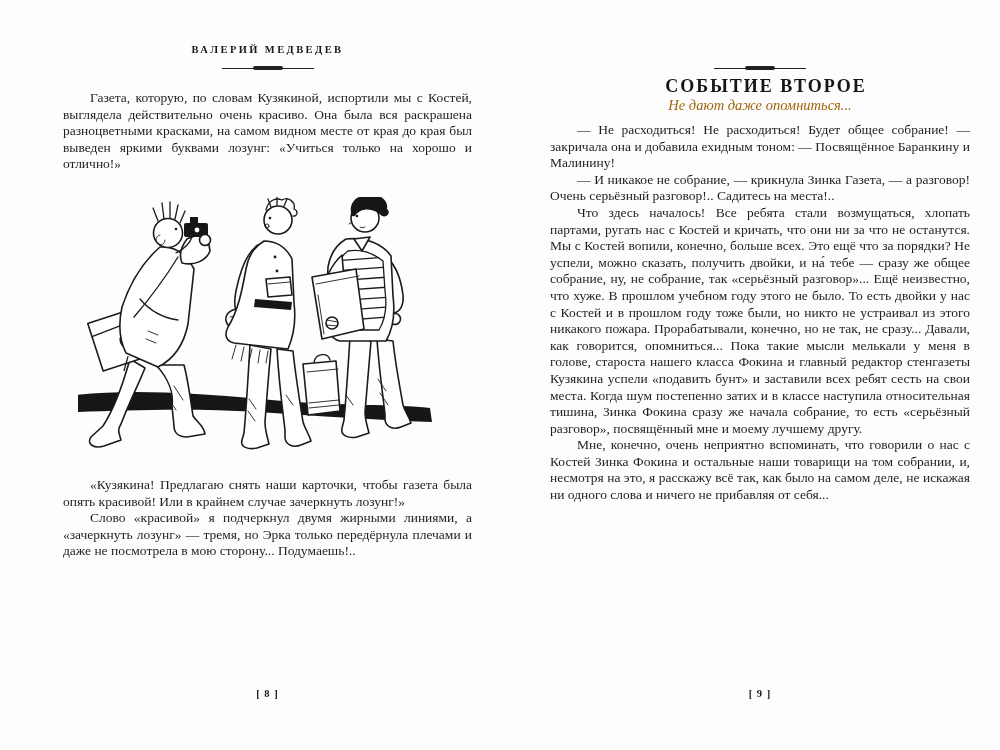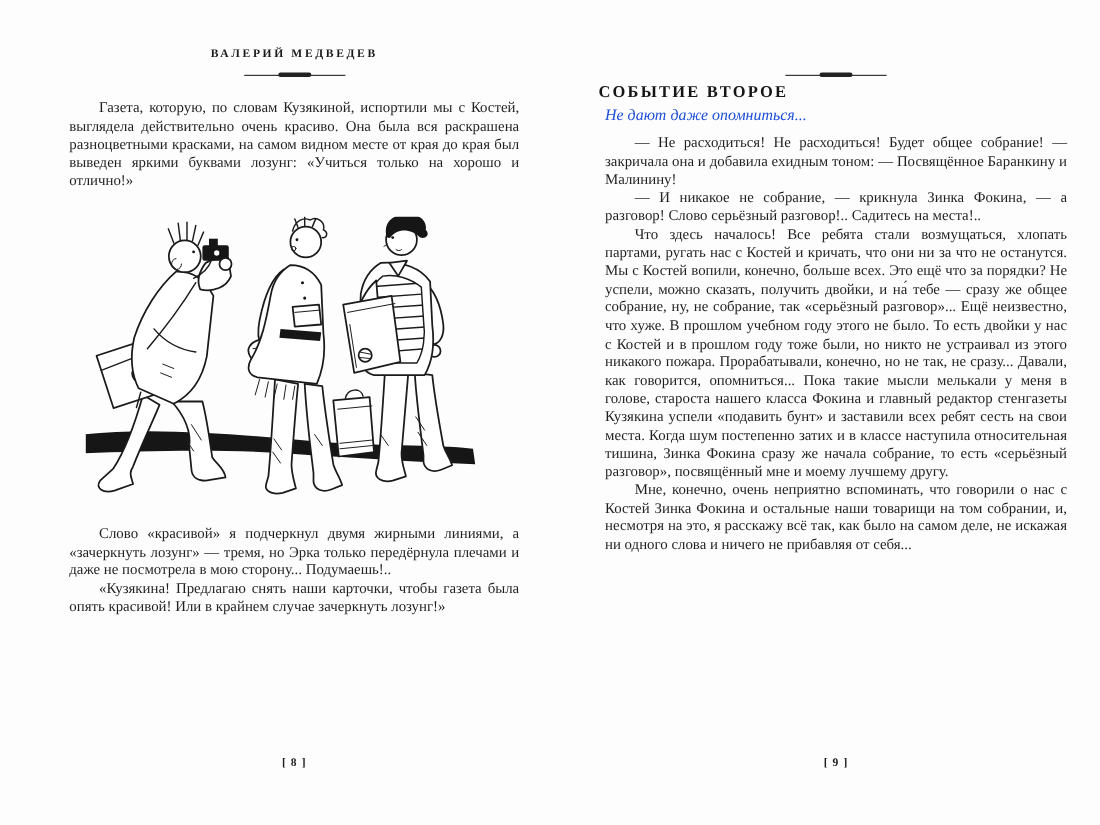--- a/index.html
+++ b/index.html
@@ -43,28 +43,28 @@
     font-size:13.5px;line-height:16.6px;
     text-align:justify;text-indent:27px;
     color:#1f1f1f;
   }
   .first-par{position:absolute;top:90px;}
   .page.left .first-par{left:63px;width:409px;}
 
   .lower-block{position:absolute;top:477px;left:63px;width:409px;}
 
   .chapter-title{
-    position:absolute;top:76px;left:44px;width:420px;
-    font-size:15px;font-weight:bold;letter-spacing:2px;
-    color:#151515;
+    position:absolute;top:76px;left:56px;width:420px;
+    font-size:18px;font-weight:bold;letter-spacing:2px;
+    text-align:center;color:#151515;
   }
   .chapter-subtitle{
     position:absolute;top:97px;left:50px;width:420px;
     font-size:14.5px;font-style:italic;
-    color:#1d4ed8;
+    text-align:center;color:#a16207;
   }
   .right-body{position:absolute;top:122px;left:50px;width:420px;}
 
   .page-number{
     position:absolute;top:688px;
     font-size:10.5px;font-weight:bold;letter-spacing:1px;
     text-align:center;color:#1a1a1a;
   }
   .page.left  .page-number{left:63px;width:409px;}
   .page.right .page-number{left:50px;width:420px;}
@@ -213,41 +213,41 @@
           <circle class="ink" cx="287" cy="19" r="14"></circle>
           <path class="ink-fill" d="M273,14 C271,3 280,-5 290,-3 C300,-7 311,1 309,10
                                     C313,13 310,19 304,17 C296,9 283,8 277,17 C274,18 273,16 273,14 Z"></path>
           <circle class="ink-fill" cx="279" cy="17" r="1.3"></circle>
           <path class="ink-thin" d="M274,23 l-3,2 M282,28 a3,2 0 0,0 5,0"></path>
         </g>
       </svg>
     </figure>
 
     <div class="lower-block">
+      <p class="body-par">«Кузякина! Предлагаю снять наши карточки, чтобы газета была опять красивой! Или в крайнем случае зачеркнуть лозунг!»</p>
       <p class="body-par">Слово «красивой» я подчеркнул двумя жирными линиями, а «зачеркнуть лозунг» — тремя, но Эрка только передёрнула плечами и даже не посмотрела в мою сторону... Подумаешь!..</p>
-      <p class="body-par">«Кузякина! Предлагаю снять наши карточки, чтобы газета была опять красивой! Или в крайнем случае зачеркнуть лозунг!»</p>
     </div>
 
     <footer class="page-number">[ 8 ]</footer>
   </section>
 
   <section class="page right">
 
 
     <div class="head-rule">
       <span class="rule-line"></span>
     </div>
 
     <h2 class="chapter-title" style="margin:0;">СОБЫТИЕ ВТОРОЕ</h2>
 
     <div class="chapter-subtitle">Не дают даже опомниться...</div>
 
     <div class="right-body">
       <p class="body-par">— Не расходиться! Не расходиться! Будет общее собрание! — закричала она и добавила ехидным тоном: — Посвящённое Баранкину и Малинину!</p>
-      <p class="body-par">— И никакое не собрание, — крикнула Зинка Фокина, — а разговор! Слово серьёзный разговор!.. Садитесь на места!..</p>
+      <p class="body-par">— И никакое не собрание, — крикнула Зинка Газета, — а разговор! Очень серьёзный разговор!.. Садитесь на места!..</p>
       <p class="body-par">Что здесь началось! Все ребята стали возмущаться, хлопать партами, ругать нас с Костей и кричать, что они ни за что не останутся. Мы с Костей вопили, конечно, больше всех. Это ещё что за порядки? Не успели, можно сказать, получить двойки, и на́ тебе — сразу же общее собрание, ну, не собрание, так «серьёзный разговор»... Ещё неизвестно, что хуже. В прошлом учебном году этого не было. То есть двойки у нас с Костей и в прошлом году тоже были, но никто не устраивал из этого никакого пожара. Прорабатывали, конечно, но не так, не сразу... Давали, как говорится, опомниться... Пока такие мысли мелькали у меня в голове, староста нашего класса Фокина и главный редактор стенгазеты Кузякина успели «подавить бунт» и заставили всех ребят сесть на свои места. Когда шум постепенно затих и в классе наступила относительная тишина, Зинка Фокина сразу же начала собрание, то есть «серьёзный разговор», посвящённый мне и моему лучшему другу.</p>
       <p class="body-par">Мне, конечно, очень неприятно вспоминать, что говорили о нас с Костей Зинка Фокина и остальные наши товарищи на том собрании, и, несмотря на это, я расскажу всё так, как было на самом деле, не искажая ни одного слова и ничего не прибавляя от себя...</p>
     </div>
 
     <footer class="page-number">[ 9 ]</footer>
   </section>
 
 </div>
 
 </body></html>

